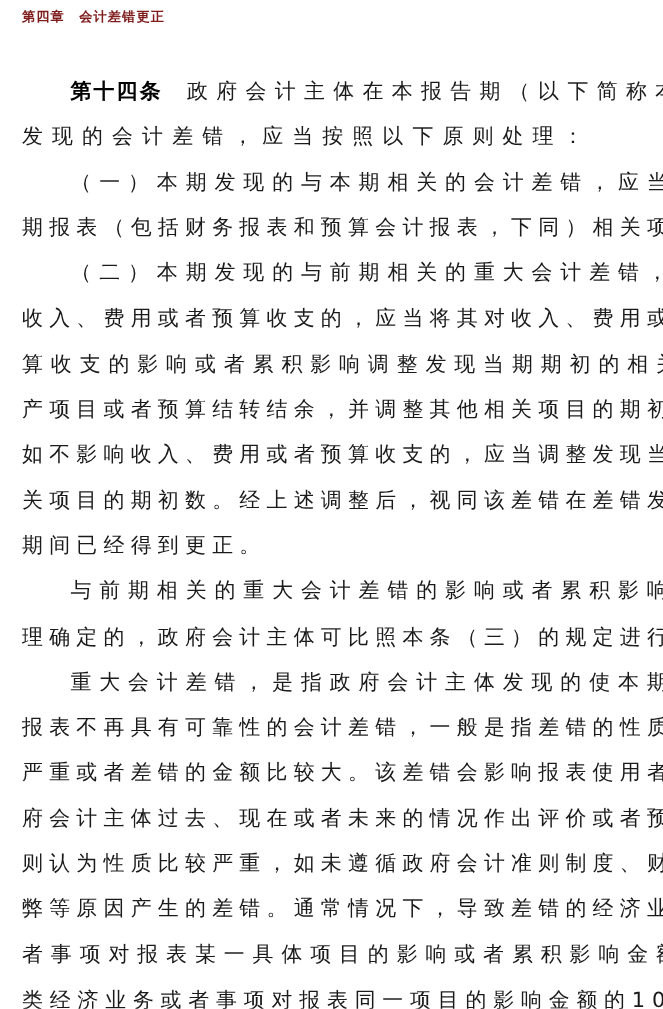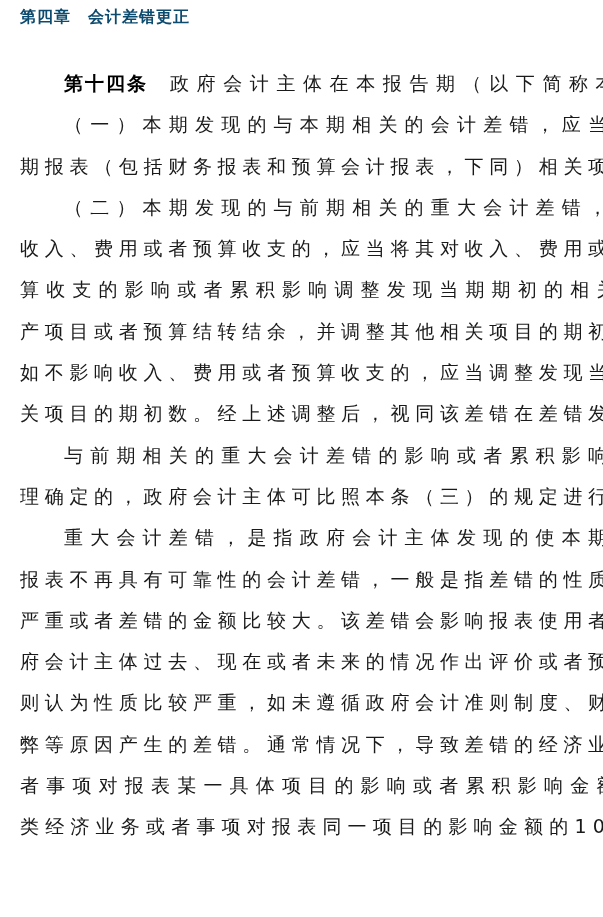--- a/index.html
+++ b/index.html
@@ -3,46 +3,48 @@
 <meta charset="utf-8">
 <style>
   html, body { margin: 0; padding: 0; background: #ffffff; }
   body {
     width: 603px; height: 917px; overflow: hidden; position: relative;
     font-family: "DejaVu Sans", "Liberation Sans", sans-serif;
     color: #1a1a1a;
   }
   .title {
     position: absolute; left: 20px; top: 7px;
-    font-size: 16px; font-weight: bold; color: #0c4a6e;
+    font-size: 12px; font-weight: bold; color: #7f1d1d;
     letter-spacing: 1px; white-space: pre;
   }
   .lines { position: absolute; left: 20px; top: 66px; width: 580px; }
   .line {
     height: 41.3px; line-height: 34px;
     font-size: 19px; letter-spacing: 8.3px; white-space: nowrap;
   }
   .line.indent { padding-left: 44px; }
   .bold { font-weight: bold; color: #000; letter-spacing: 2px; margin-right: 22px; }
 </style>
 </head>
 <body>
 
 <div class="title">第四章　会计差错更正</div>
 
 <div class="lines">
   <div class="line indent"><span class="bold">第十四条</span><span style="letter-spacing:7.6px">政府会计主体在本报告期（以下简称本期）</span></div>
+  <div class="line">发现的会计差错，应当按照以下原则处理：</div>
   <div class="line indent" style="letter-spacing:7.2px">（一）本期发现的与本期相关的会计差错，应当调整本</div>
   <div class="line" style="letter-spacing:5.7px">期报表（包括财务报表和预算会计报表，下同）相关项目。</div>
   <div class="line indent" style="letter-spacing:7.2px">（二）本期发现的与前期相关的重大会计差错，如影响</div>
   <div class="line" style="letter-spacing:5.7px">收入、费用或者预算收支的，应当将其对收入、费用或者预</div>
   <div class="line" style="letter-spacing:7.2px">算收支的影响或者累积影响调整发现当期期初的相关净资</div>
   <div class="line" style="letter-spacing:5.7px">产项目或者预算结转结余，并调整其他相关项目的期初数；</div>
   <div class="line" style="letter-spacing:5.7px">如不影响收入、费用或者预算收支的，应当调整发现当期相</div>
   <div class="line" style="letter-spacing:5.7px">关项目的期初数。经上述调整后，视同该差错在差错发生的</div>
+  <div class="line" style="letter-spacing:5.7px">期间已经得到更正。</div>
   <div class="line indent" style="letter-spacing:7.2px">与前期相关的重大会计差错的影响或者累积影响不能合</div>
   <div class="line" style="letter-spacing:5.7px">理确定的，政府会计主体可比照本条（三）的规定进行处理。</div>
   <div class="line indent" style="letter-spacing:7.2px">重大会计差错，是指政府会计主体发现的使本期编制的</div>
   <div class="line" style="letter-spacing:5.7px">报表不再具有可靠性的会计差错，一般是指差错的性质比较</div>
   <div class="line" style="letter-spacing:5.7px">严重或者差错的金额比较大。该差错会影响报表使用者对政</div>
   <div class="line" style="letter-spacing:5.7px">府会计主体过去、现在或者未来的情况作出评价或者预测，</div>
   <div class="line" style="letter-spacing:5.7px">则认为性质比较严重，如未遵循政府会计准则制度、财务舞</div>
   <div class="line" style="letter-spacing:5.7px">弊等原因产生的差错。通常情况下，导致差错的经济业务或</div>
   <div class="line" style="letter-spacing:7.2px">者事项对报表某一具体项目的影响或者累积影响金额占该</div>
   <div class="line" style="letter-spacing:6.2px">类经济业务或者事项对报表同一项目的影响金额的10%及</div>

